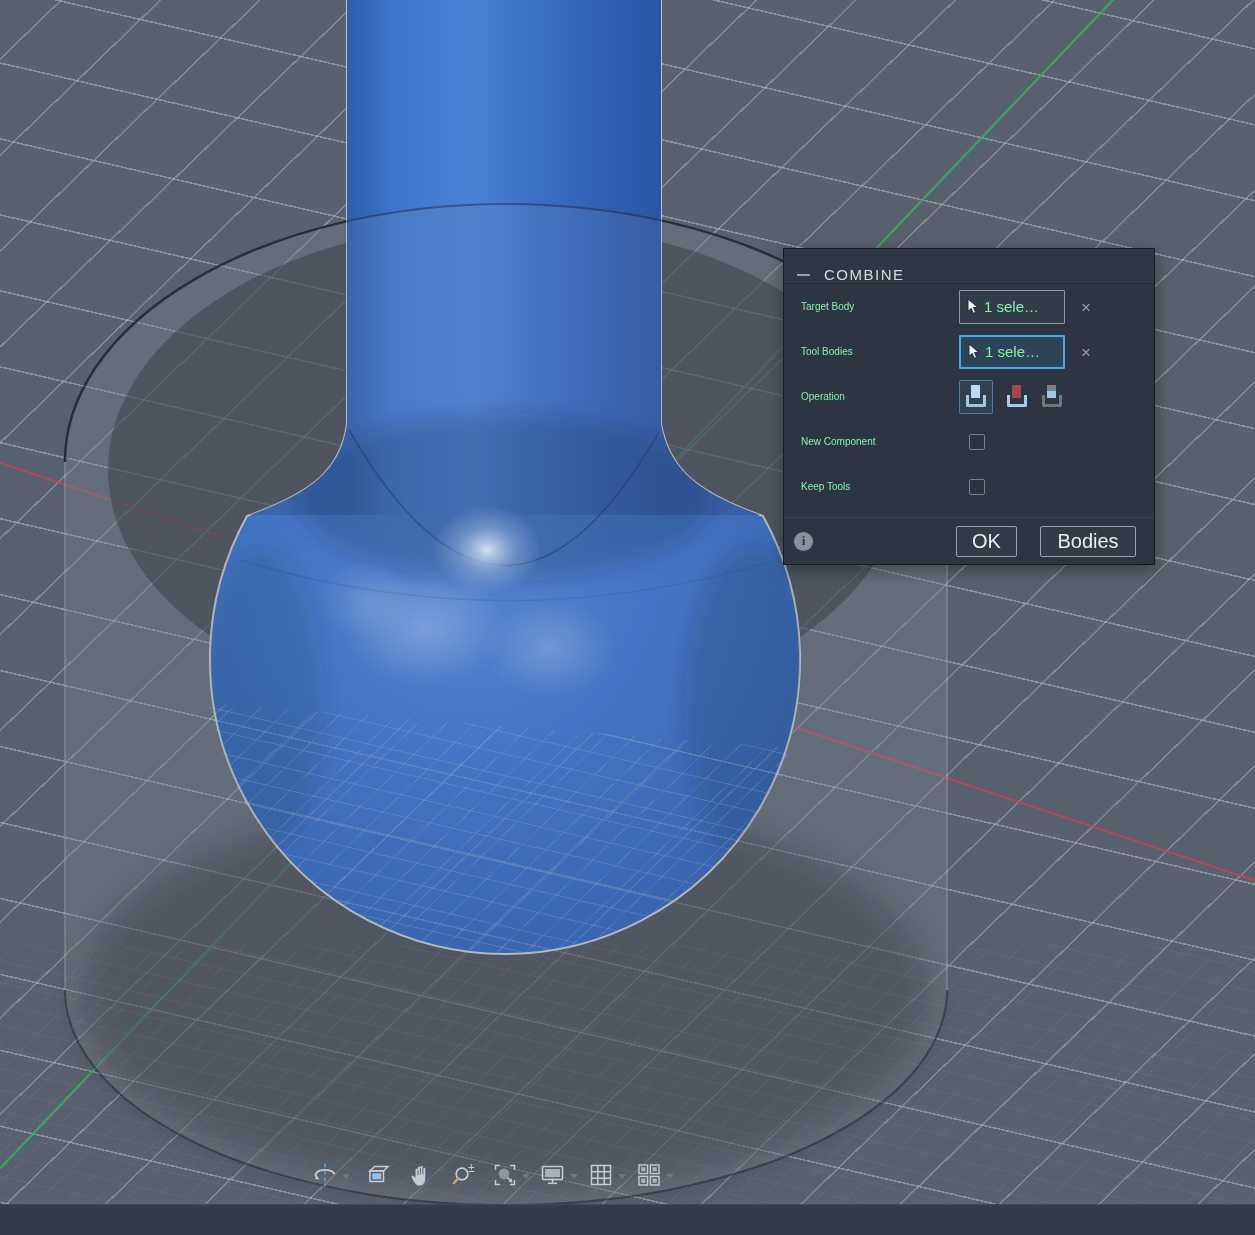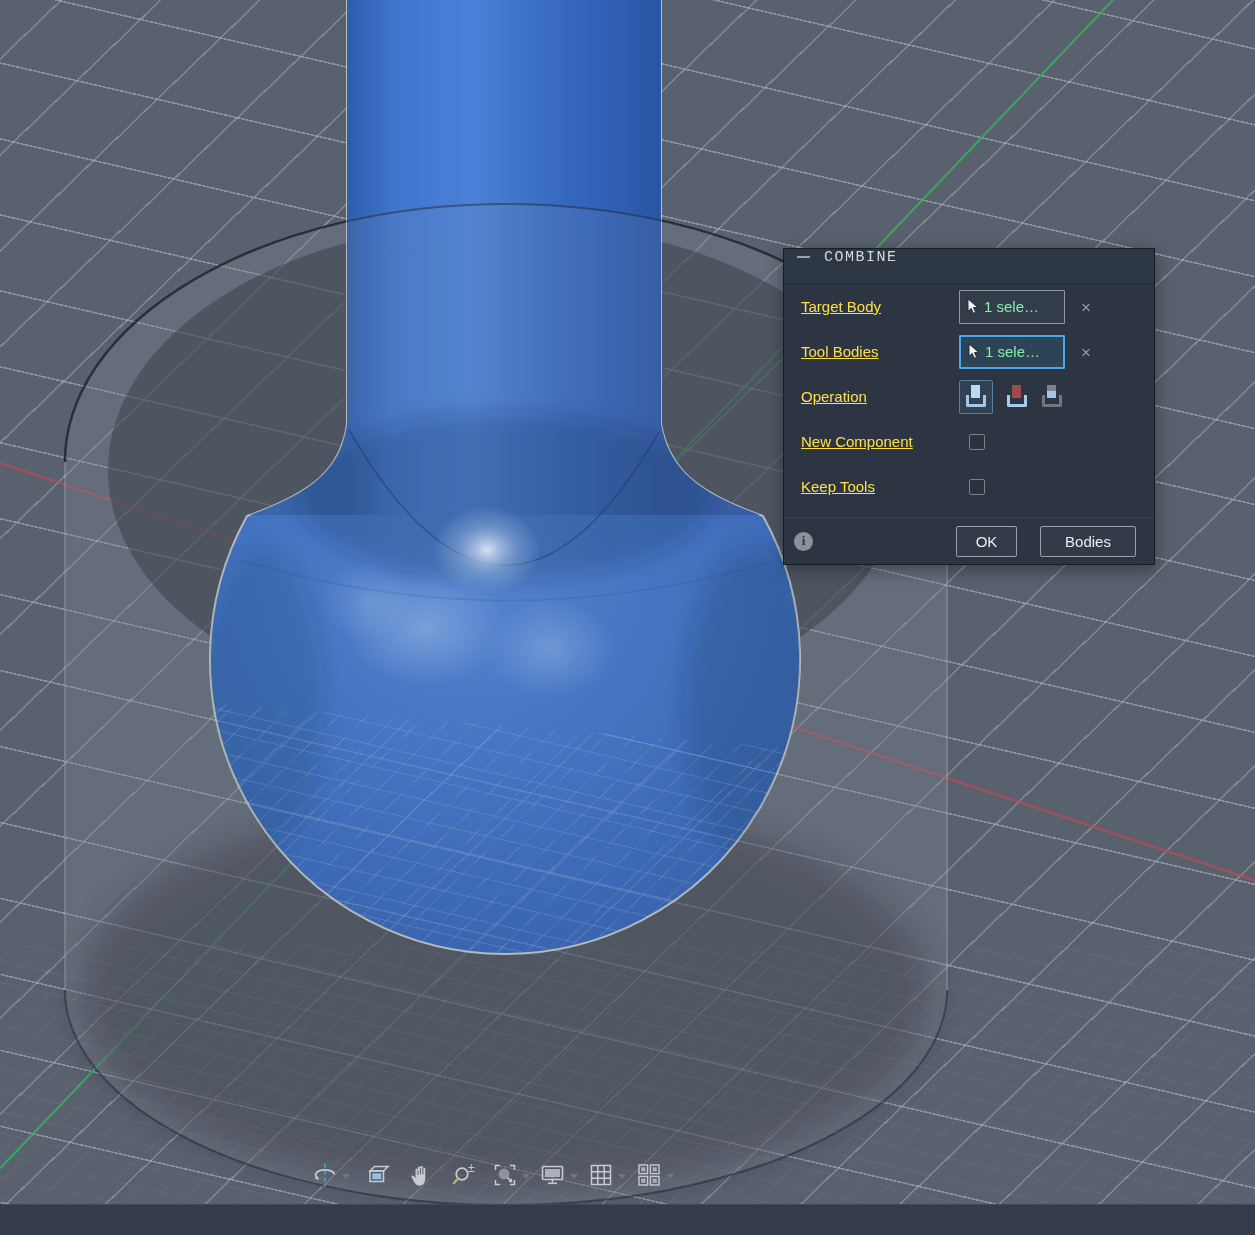--- a/index.html
+++ b/index.html
@@ -40,26 +40,26 @@
   .tool-btn{width:30px;height:30px;display:flex;align-items:center;justify-content:center;cursor:pointer;}
   .chev{width:0;height:0;border-left:4px solid transparent;border-right:4px solid transparent;
       border-top:5px solid #6f7680;margin:2px 2px 0 2px;cursor:pointer;}
   .tgap-s{width:6px;}.tgap-m{width:12px;}
 
   
   .dialog{position:absolute;left:783px;top:248px;width:372px;background:#2c3541;
       border:1px solid #161c24;box-sizing:border-box;
       box-shadow:0 5px 16px rgba(0,0,0,.35);color:#dce0e5;}
   .dlg-header{height:34px;background:#2e3844;border-bottom:1px solid #232b35;
-      display:flex;align-items:flex-start;font-family:Liberation Mono, monospace;}
+      display:flex;align-items:flex-end;}
   .min-btn{margin-left:12px;width:16px;height:16px;position:relative;cursor:pointer;}
   .min-btn i{position:absolute;left:1px;top:7px;width:13px;height:2px;background:#9aa1a9;}
   .dlg-title{margin-left:12px;font-size:15px;letter-spacing:1.5px;color:#d6dade;font-weight:500;}
   .row{height:45px;position:relative;display:flex;align-items:center;}
-  .row-label{margin-left:17px;font-size:15px;color:#fde047;text-decoration:underline;}
+  .row-label{margin-left:17px;font-size:10px;color:#86efac;}
   .sel-btn{position:absolute;left:175px;top:50%;transform:translateY(-50%);width:106px;height:34px;
       box-sizing:border-box;border:1px solid #9099a2;background:#333d49;border-radius:1px;
       display:flex;align-items:center;padding:0 5px;gap:5px;cursor:pointer;}
   .sel-btn.active{border:2px solid #49a8e8;background:#2d4356;}
   .sel-val{color:#86efac;font-size:15px;white-space:nowrap;overflow:hidden;}
   .clear-x{position:absolute;left:290px;top:50%;transform:translateY(-50%);width:24px;text-align:center;
       color:#969da5;font-size:17px;cursor:pointer;line-height:1;}
   .ops{position:absolute;left:175px;top:50%;transform:translateY(-50%);
       display:flex;align-items:center;gap:13px;}
   .op-sel{width:34px;height:34px;box-sizing:border-box;border:1px solid #4d7ea2;
@@ -69,21 +69,21 @@
       border-width:0 3px 3px 3px;border-radius:0 0 2px 2px;}
   .op-icon .blk{position:absolute;left:6px;top:0;width:9px;height:13px;}
   .checkbox{position:absolute;left:185px;top:50%;transform:translateY(-50%);width:16px;height:16px;
       box-sizing:border-box;border:1px solid #79818b;background:#2a333e;border-radius:2px;cursor:pointer;}
   .dlg-footer{margin-top:8px;border-top:1px solid #3b434e;height:46px;display:flex;align-items:center;}
   .info-btn{margin-left:10px;width:19px;height:19px;border-radius:50%;background:#8a919b;
       color:#2b3440;font-size:13px;font-weight:bold;display:flex;align-items:center;justify-content:center;
       cursor:pointer;font-family:"Liberation Serif",serif;}
   .dlg-buttons{margin-left:auto;margin-right:18px;display:flex;gap:23px;}
   .btn{height:31px;box-sizing:border-box;border:1px solid #9aa1a9;border-radius:2px;
-      background:rgba(235,240,245,.04);color:#eceef1;font-size:15px;
+      background:rgba(235,240,245,.04);color:#eceef1;font-size:20px;
       display:flex;align-items:center;justify-content:center;cursor:pointer;}
   .btn-ok{width:61px;}
   .btn-cancel{width:96px;}
 </style>
 </head>
 <body>
 
 <div class="app">
 
   <div>

